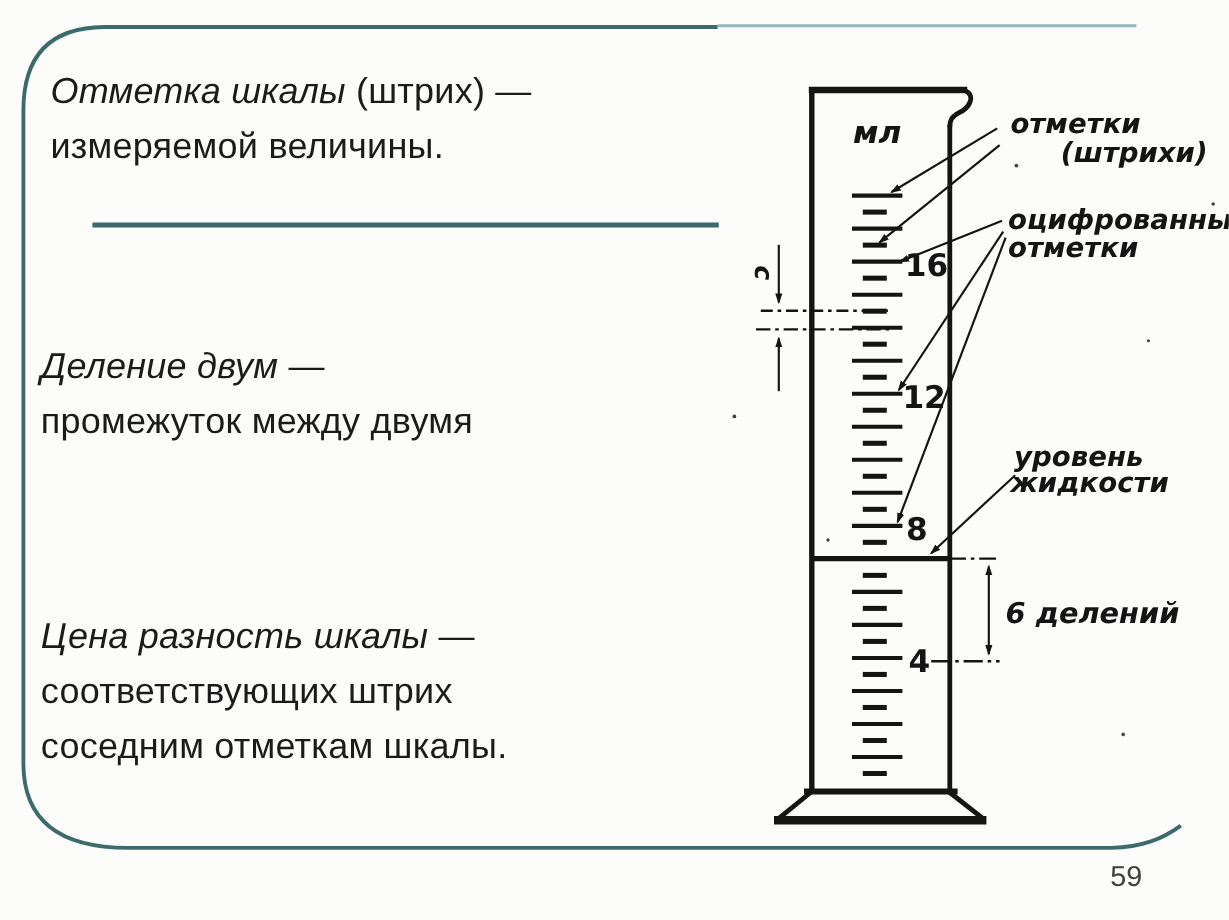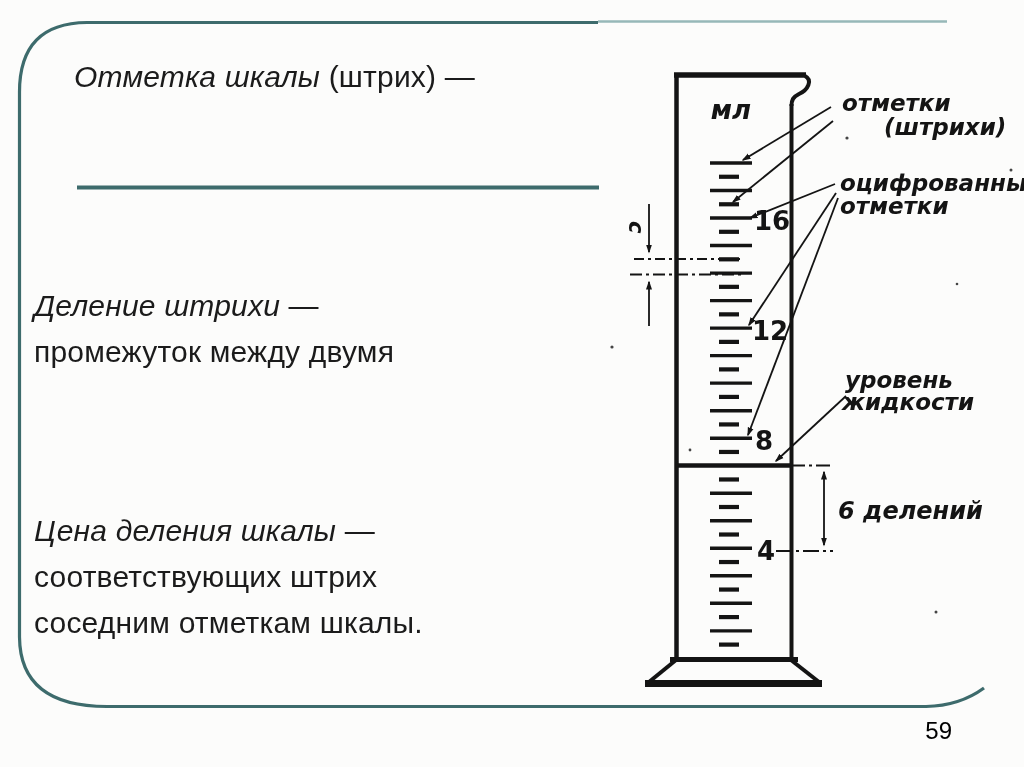--- a/index.html
+++ b/index.html
@@ -9,27 +9,27 @@
     font-family:"Liberation Sans", sans-serif;
   }
   .stage{position:absolute;inset:0;width:1024px;height:767px;}
   svg.overlay{position:absolute;left:0;top:0;width:1024px;height:767px;display:block;}
 
   .defs{position:absolute;left:0;top:0;width:620px;color:#1b1b1b;}
   .def-block{position:absolute;font-size:30px;line-height:46px;letter-spacing:.2px;}
   .def-block .term{font-style:italic;}
   .def-line{white-space:nowrap;}
 
-  #def1{left:42px;top:54px;margin-left:32px;}
+  #def1{left:42px;top:54px;}
   #def2{left:34px;top:283px;}
   #def3{left:34px;top:508px;}
 
   .page-number{
     position:absolute;top:717px;right:72px;
-    font-size:24px;color:#000000;margin-left:37px;
+    font-size:24px;color:#404040;margin-left:37px;
   }
 
   .diagram-text{
     font-family:"DejaVu Sans", sans-serif;
     font-style:italic;font-weight:700;fill:#141414;
   }
   .scale-num{
     font-family:"DejaVu Sans", sans-serif;
     font-weight:700;fill:#141414;font-size:26px;
   }
@@ -160,28 +160,29 @@
       <text x="752" y="340" class="scale-num">12</text>
       <text x="755" y="450" class="scale-num">8</text>
       <text x="757" y="560" class="scale-num">4</text>
     </g>
   </svg>
 
   <div class="defs">
 
     <div id="def1" class="def-block">
       <div class="def-line"><span class="term">Отметка шкалы</span><span> (штрих) —</span></div>
+      <div class="def-line">измеряемой величины.</div>
     </div>
 
     <div id="def2" class="def-block">
-      <div class="def-line"><span class="term">Деление штрихи</span><span> —</span></div>
+      <div class="def-line"><span class="term">Деление двум</span><span> —</span></div>
       <div class="def-line">промежуток между двумя</div>
     </div>
 
     <div id="def3" class="def-block">
-      <div class="def-line"><span class="term">Цена деления шкалы</span><span> —</span></div>
+      <div class="def-line"><span class="term">Цена разность шкалы</span><span> —</span></div>
       <div class="def-line">соответствующих штрих</div>
       <div class="def-line">соседним отметкам шкалы.</div>
     </div>
   </div>
 
   <div class="page-number">59</div>
 </div>
 
 </body></html>

